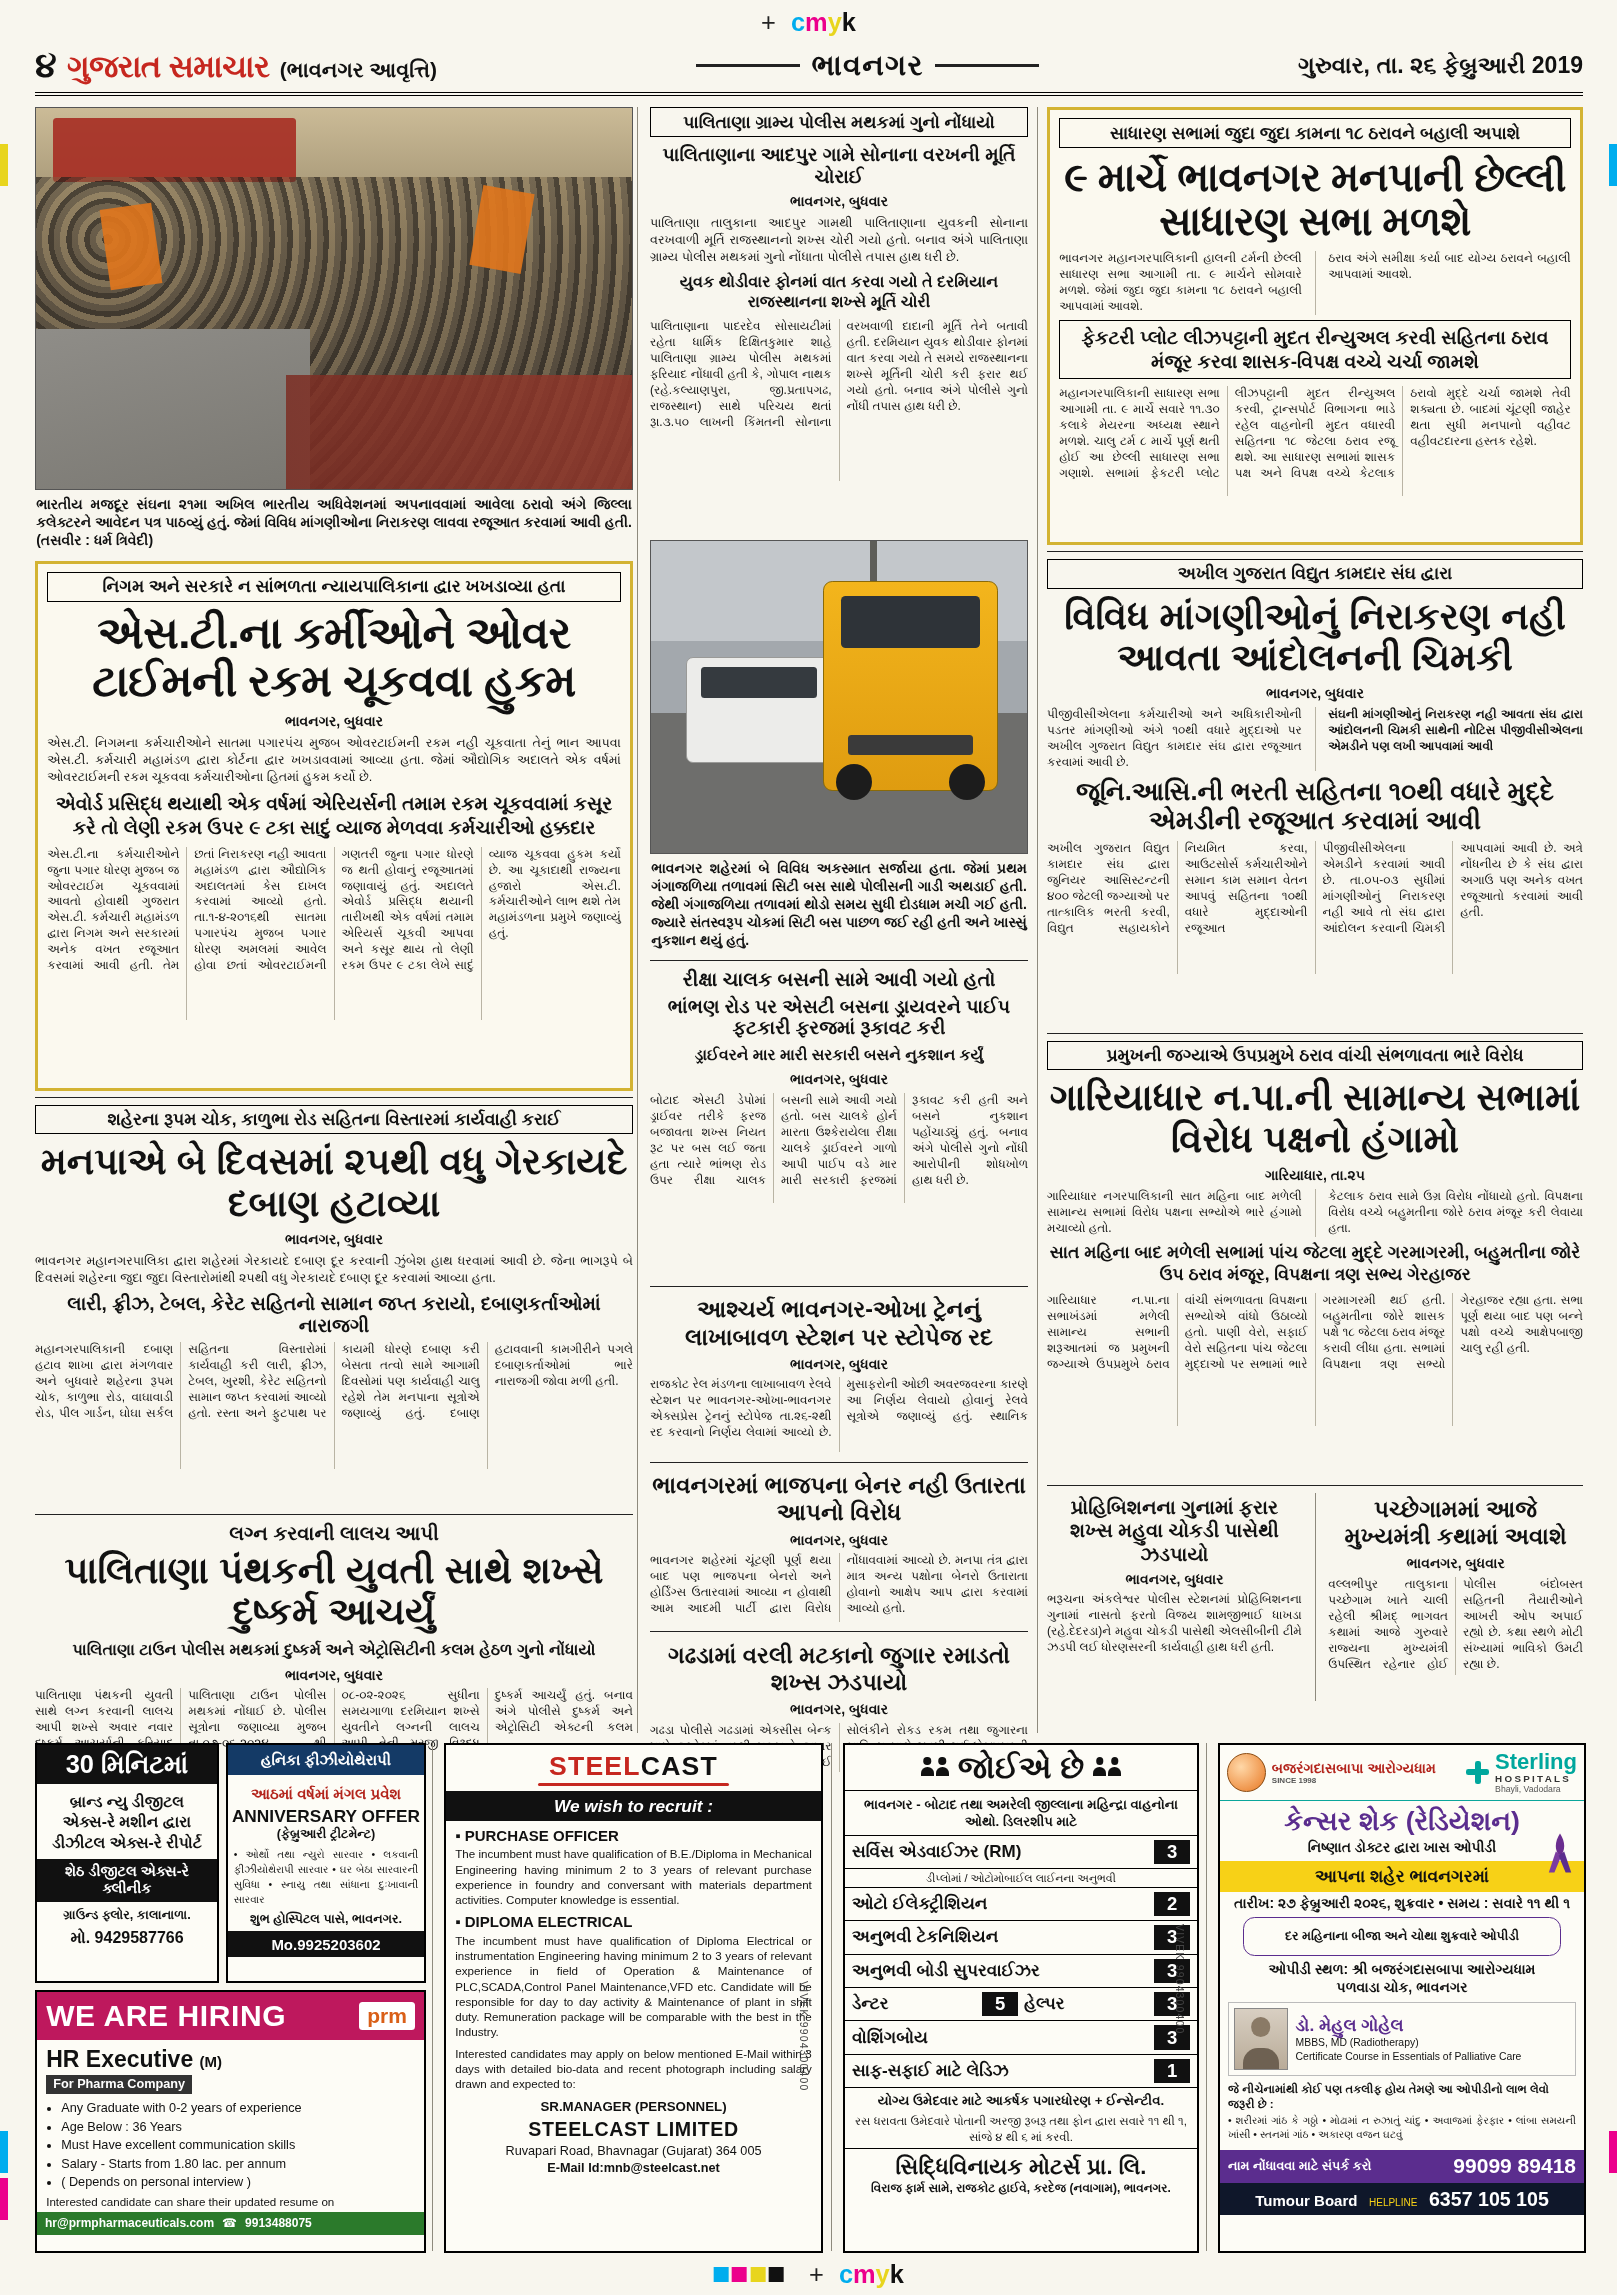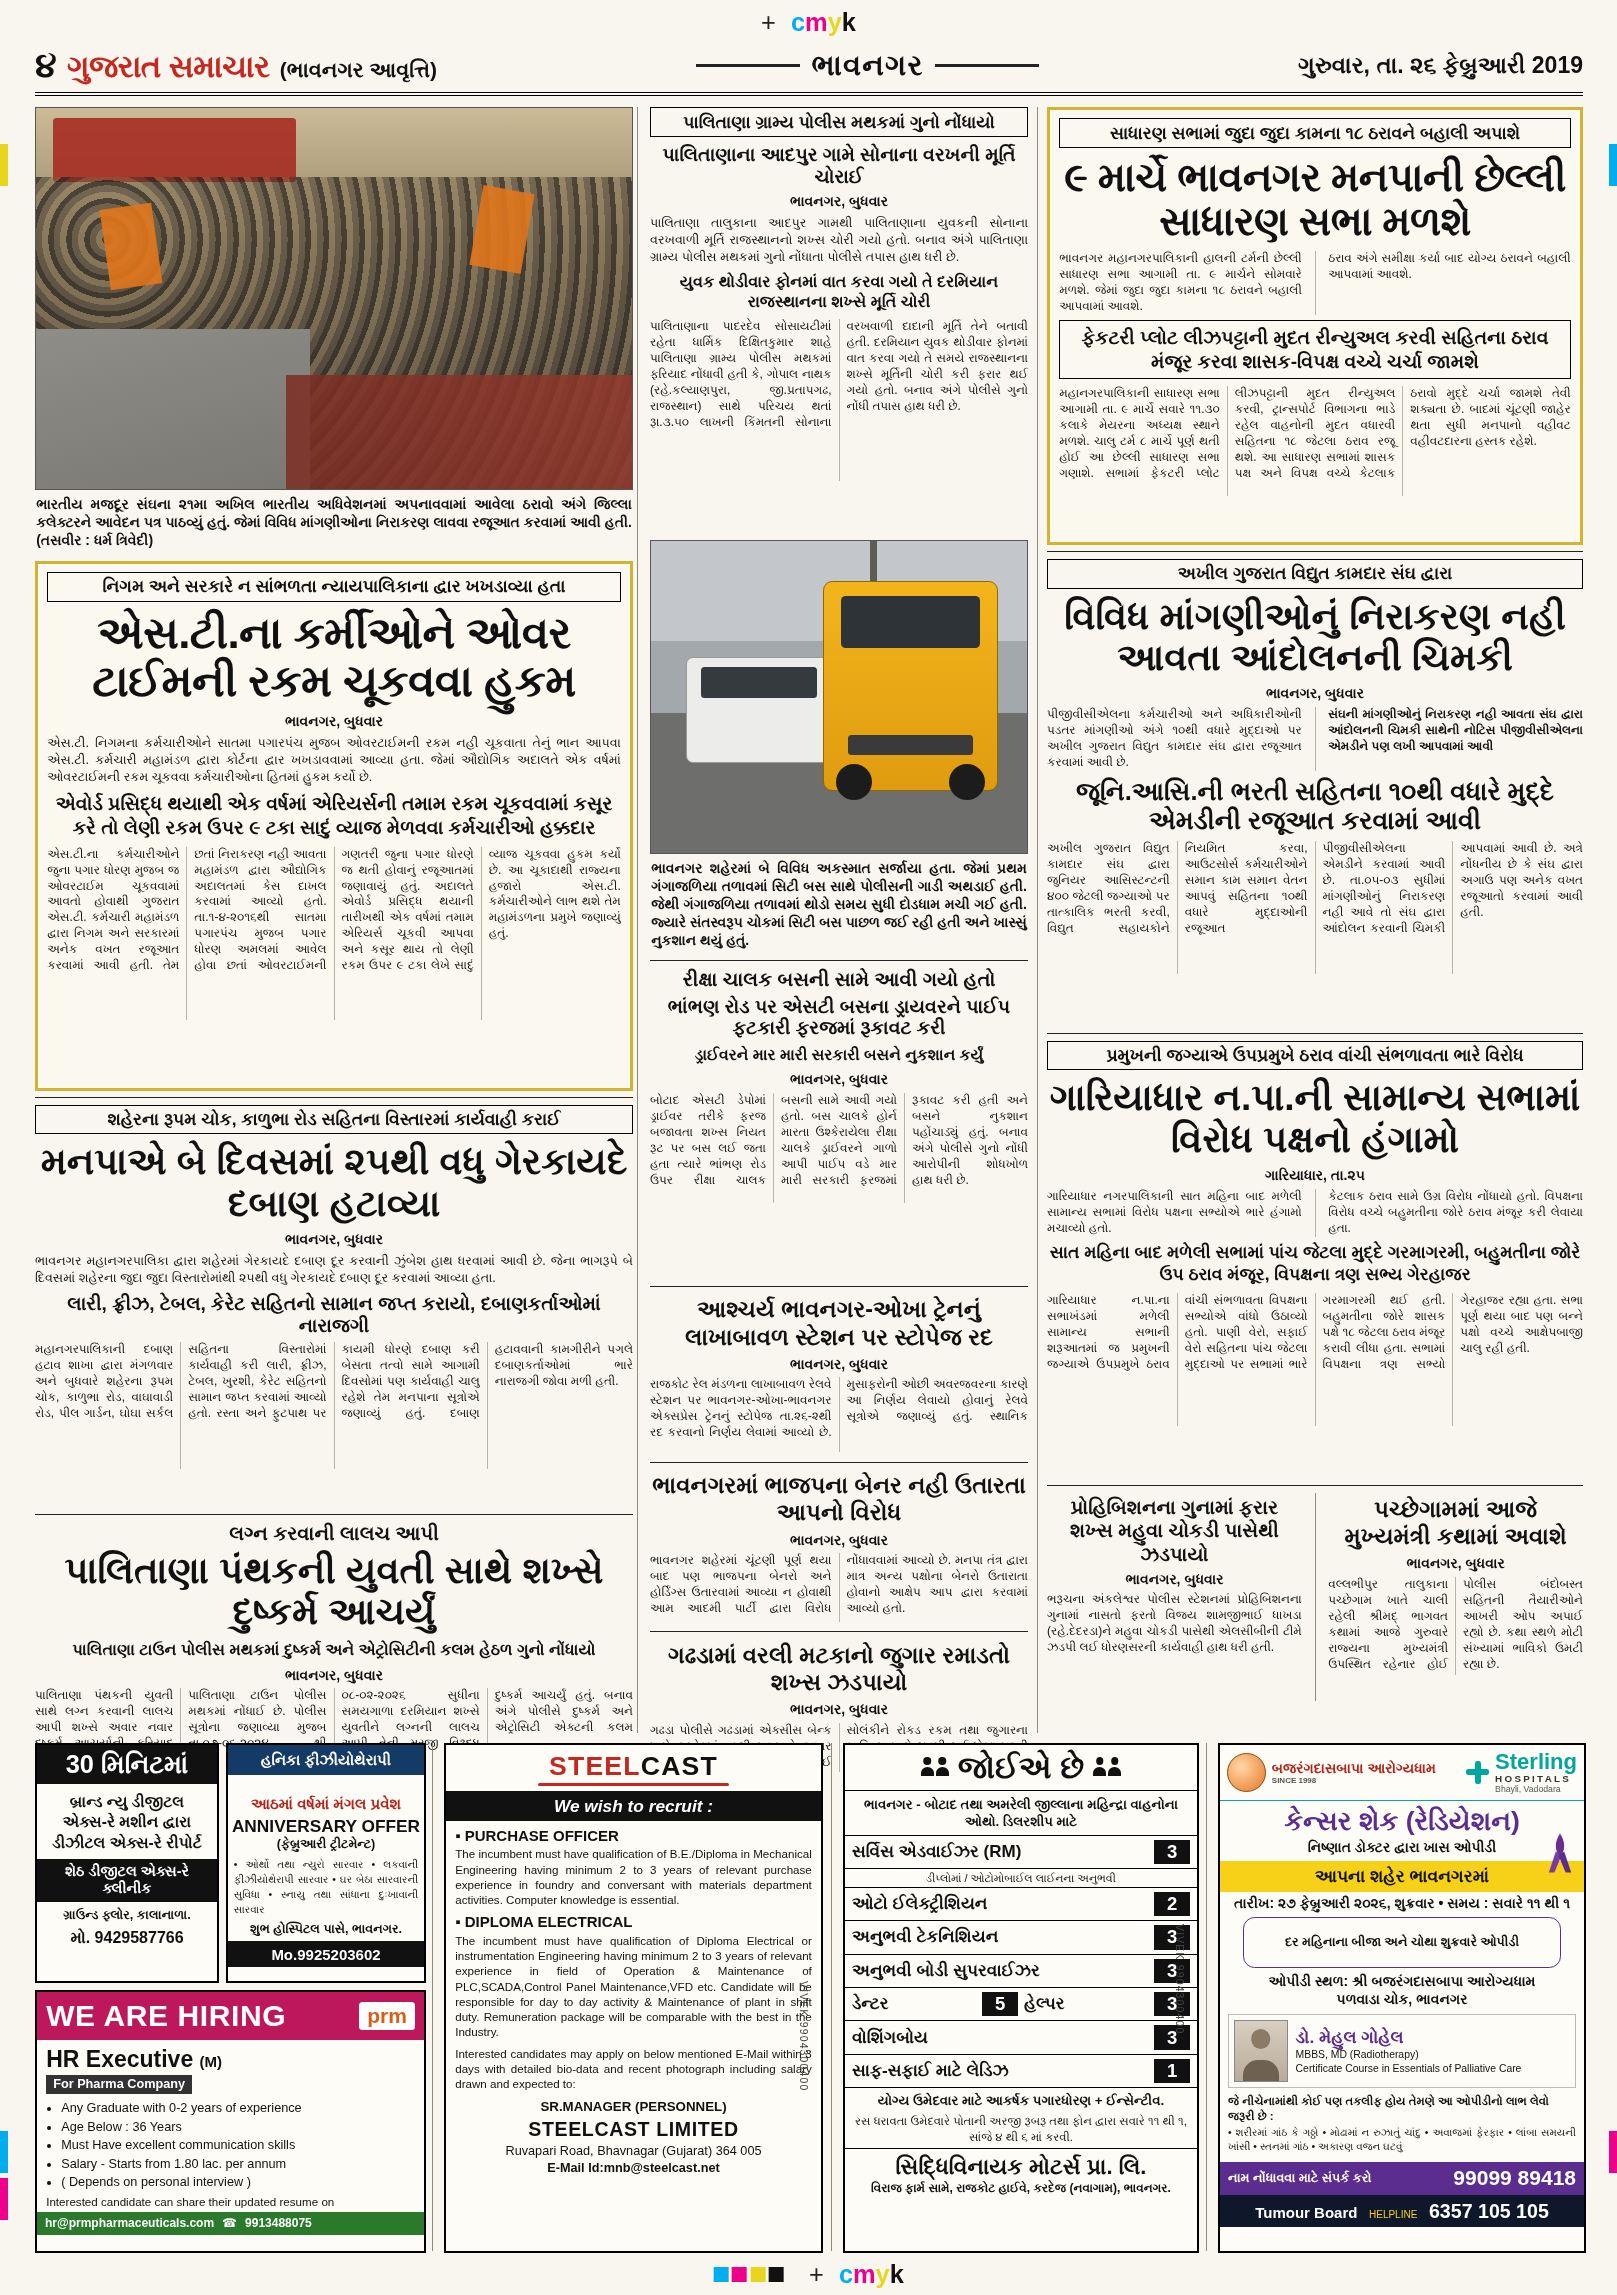--- a/index.html
+++ b/index.html
@@ -75,21 +75,21 @@
   .busphoto .pole{position:absolute;left:219px;top:0;width:7px;height:196px;background:#5d5d58;}
   
   #ad-band{position:absolute;left:35px;top:1743px;width:1548px;height:508px;}
   .ad{position:absolute;border:2.3px solid #000;background:#fdfcf6;overflow:hidden;}
   .adrule{position:absolute;top:0;height:508px;border-left:1.2px solid #8e8a7d;}
   .blackband{background:#111;color:#fff;text-align:center;padding:4.6px 3.5px;font-weight:bold;}
   .xray-title{font-size:25.4px;}
   .xray-line{font-size:15.6px;font-weight:bold;text-align:center;line-height:1.3;}
   .xray-clinic{background:#111;color:#fff;font-size:14.4px;font-weight:bold;text-align:center;padding:4.6px 2.3px;margin-top:5.8px;}
   .physio-head{background:#143a66;color:#fff;font-size:15px;font-weight:bold;text-align:center;padding:5.8px 2.3px;}
-  .physio-line{color:#b3241c;font-size:15px;font-weight:bold;text-align:center;margin-top:20px;}
+  .physio-line{color:#b3241c;font-size:15px;font-weight:bold;text-align:center;margin-top:10px;}
   .physio-offer{font-size:17.3px;font-weight:bold;text-align:center;margin-top:3.5px;}
   .physio-sub{font-size:12.7px;text-align:center;font-weight:bold;}
   .physio-items{font-size:10.4px;line-height:1.45;padding:4.6px 5.8px;text-align:justify;}
   .hiring-band{background:#be185d;color:#fff;display:flex;justify-content:space-between;align-items:center;padding:7px 9.2px;}
   .hiring-title{font-size:30px;font-weight:bold;letter-spacing:0.6px;}
   .prm{background:#fff;color:#d95f18;font-size:21px;font-weight:bold;padding:2.3px 8px;border-radius:3.5px;}
   .hiring-role{font-size:23px;font-weight:bold;margin:5.8px 9.2px 0;}
   .hiring-co{display:inline-block;background:#333;color:#fff;font-size:12.7px;font-weight:bold;padding:2.3px 7px;margin:2.3px 9.2px;}
   .hiring-ul{margin:3.5px 9.2px;padding-left:15px;font-size:12.7px;line-height:1.45;}
   .hiring-foot{background:#2b7a2b;color:#fff;font-size:12px;font-weight:bold;padding:4.6px 8px;display:flex;gap:8px;align-items:center;}
@@ -133,21 +133,21 @@
   .cross::before,.cross::after{content:"";position:absolute;background:#00a79d;border-radius:2.3px;}
   .cross::before{left:8.7px;top:0;width:5.8px;height:23px;}
   .cross::after{top:8.7px;left:0;width:23px;height:5.8px;}
   .sterl .n1{font-size:22px;font-weight:bold;color:#00a79d;line-height:1;}
   .sterl .n2{font-size:9.8px;font-weight:bold;letter-spacing:2.3px;color:#333;}
   .sterl .n3{font-size:8.7px;color:#555;}
   .st-service{font-size:26.6px;font-weight:bold;text-align:center;color:#5b2d8e;margin:5.8px 0 1.2px;}
   .st-servsub{font-size:14px;font-weight:bold;text-align:center;}
   .yellowband{background:#f7d117;font-size:17.3px;font-weight:bold;text-align:center;padding:4.6px;margin:5.8px 0 3.5px;}
   .st-date{font-size:14px;font-weight:bold;text-align:center;}
-  .st-sched{font-size:12.7px;font-weight:bold;text-align:center;border:1.2px solid #5b2d8e;border-radius:11.6px;margin:4.6px 23px;padding:17px;}
+  .st-sched{font-size:12.7px;font-weight:bold;text-align:center;border:1.2px solid #5b2d8e;border-radius:11.6px;margin:4.6px 23px;padding:11px;}
   .st-venue{font-size:14px;font-weight:bold;text-align:center;line-height:1.3;}
   .docbox{display:flex;gap:8px;align-items:center;margin:5.8px 8px;border:1.2px solid #bbb;padding:4.6px;}
   .docphoto{width:52px;height:60px;background:linear-gradient(180deg,#d8cfc2,#b9ab98);border:0.6px solid #888;position:relative;flex:0 0 auto;}
   .docphoto::before{content:"";position:absolute;top:8px;left:50%;transform:translateX(-50%);width:19.6px;height:19.6px;border-radius:50%;background:#8a7priceless;background:#8a7a66;}
   .docphoto::after{content:"";position:absolute;bottom:0;left:50%;transform:translateX(-50%);width:36px;height:21px;border-radius:15px 15px 0 0;background:#6e6152;}
   .docname{font-size:17.3px;font-weight:bold;color:#5b2d8e;}
   .docqual{font-size:10.4px;line-height:1.3;}
   .st-note{font-size:11.6px;font-weight:bold;padding:0 8px;line-height:1.3;}
   .st-symp{font-size:10.4px;padding:2.3px 8px;line-height:1.4;text-align:justify;}
   .st-contact{background:#5b2d8e;color:#fff;display:flex;justify-content:space-between;align-items:center;padding:4.6px 8px;margin-top:4.6px;}

